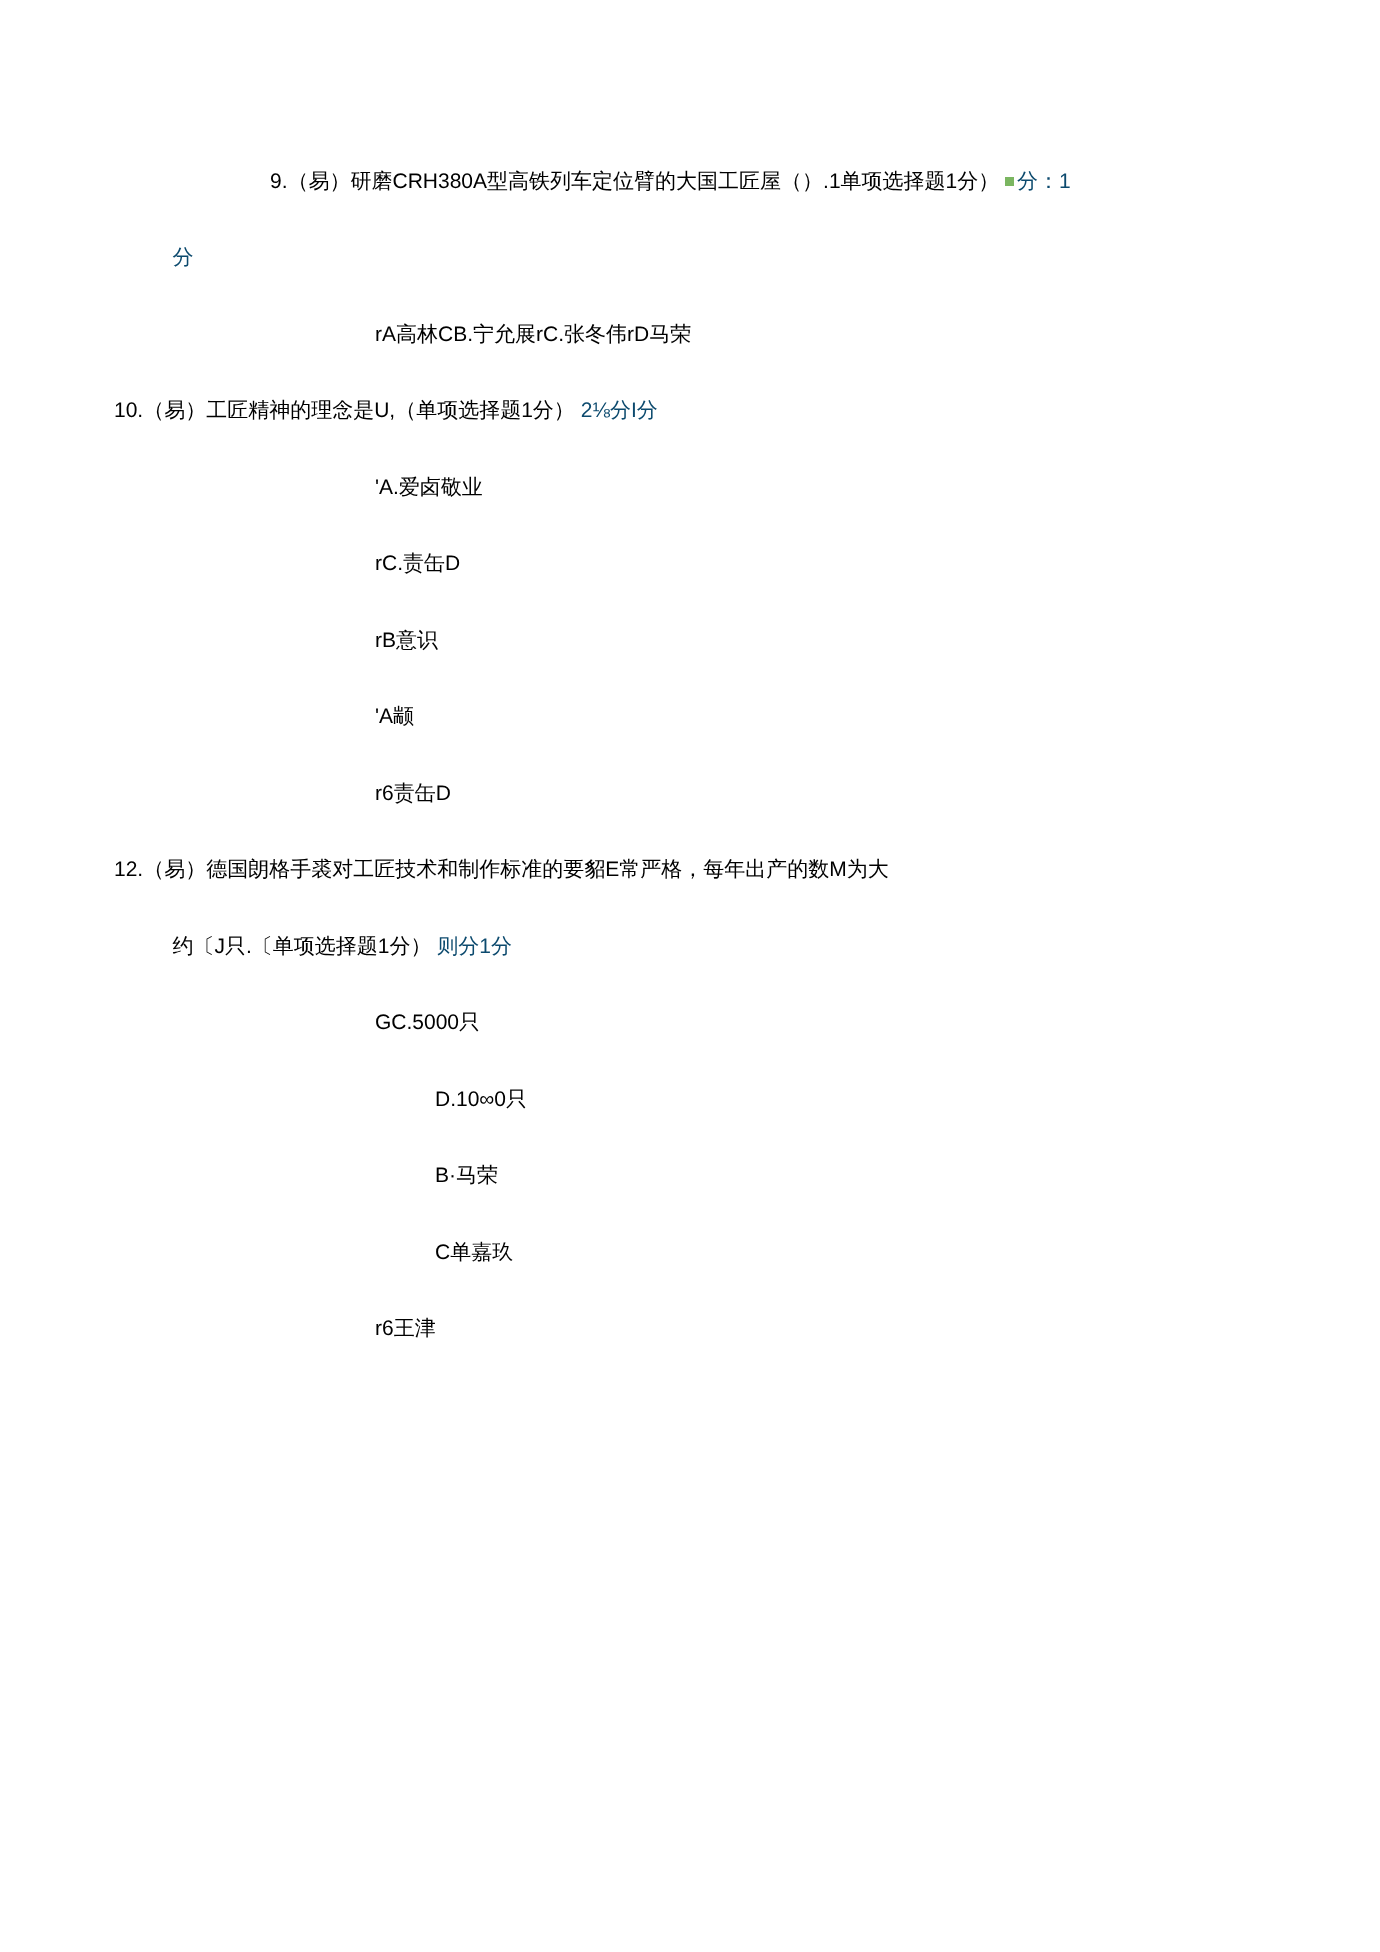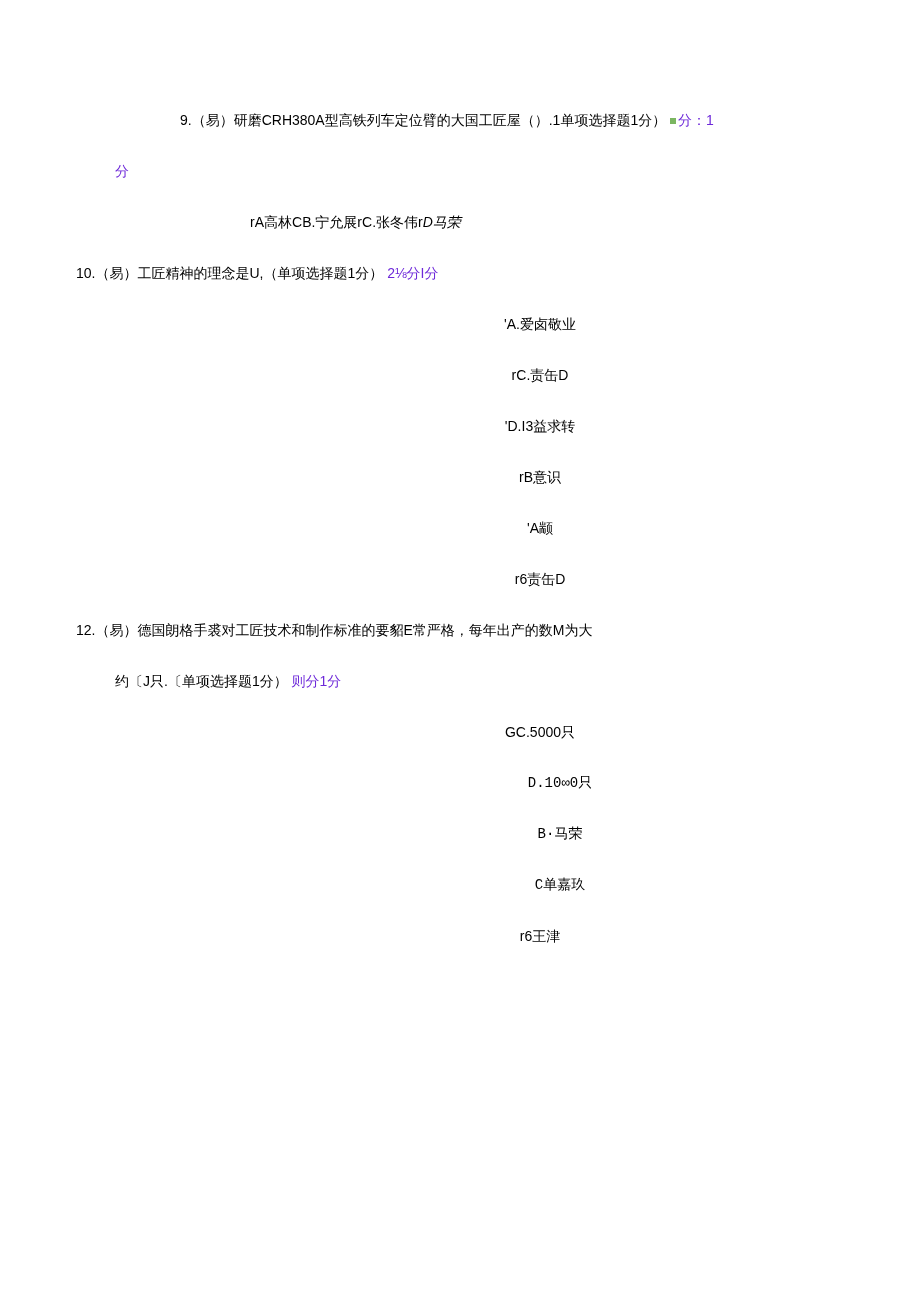--- a/index.html
+++ b/index.html
@@ -27,40 +27,37 @@
   }
   .indent-2 {
     padding-left: 250px;
     padding-right: 90px;
     margin-bottom: 30px;
   }
   .indent-3 {
     padding-left: 290px;
     padding-right: 90px;
     margin-bottom: 30px;
-    font-family: Liberation Mono, monospace;
   }
   .score {
-    color: #6d28d9;
+    color: #0c4a6e;
   }
   .score-prefix-box {
     display: inline-block;
     width: 6px;
     height: 6px;
     background: #7bb661;
     vertical-align: middle;
     margin-right: 2px;
   }
   .italic {
-    font-style: italic;
     text-align: center;
   }
   .row {
     display: block;
-    text-align: center;
   }
   .q9-wrap {
     padding-left: 180px;
     padding-right: 90px;
   }
   .q9-second {
     padding-left: 115px;
     margin-top: 30px;
     margin-bottom: 30px;
   }
@@ -79,21 +76,20 @@
   <div class="indent-2">
     <span>r</span><span>A高林C</span><span>B.宁允展</span><span>r</span><span>C.张冬伟</span><span>r</span><span class="italic">D马荣</span>
   </div>
 
   <div class="indent-1">
     <span>10.（易）工匠精神的理念是U,（单项选择题1分）</span>
     <span class="score">2⅛分I分</span>
   </div>
   <div class="indent-2 row">'A.爱卤敬业</div>
   <div class="indent-2 row">rC.责缶D</div>
-  <div class="indent-2 row">'D.I3益求转</div>
 
   <div class="indent-2 row">rB意识</div>
   <div class="indent-2 row">'A颛</div>
   <div class="indent-2 row">r6责缶D</div>
 
   <div class="indent-1">12.（易）德国朗格手裘对工匠技术和制作标准的要貂E常严格，每年出产的数M为大</div>
   <div class="indent-0">
     <span>约〔J只.〔单项选择题1分）</span>
     <span class="score">则分1分</span>
   </div>

